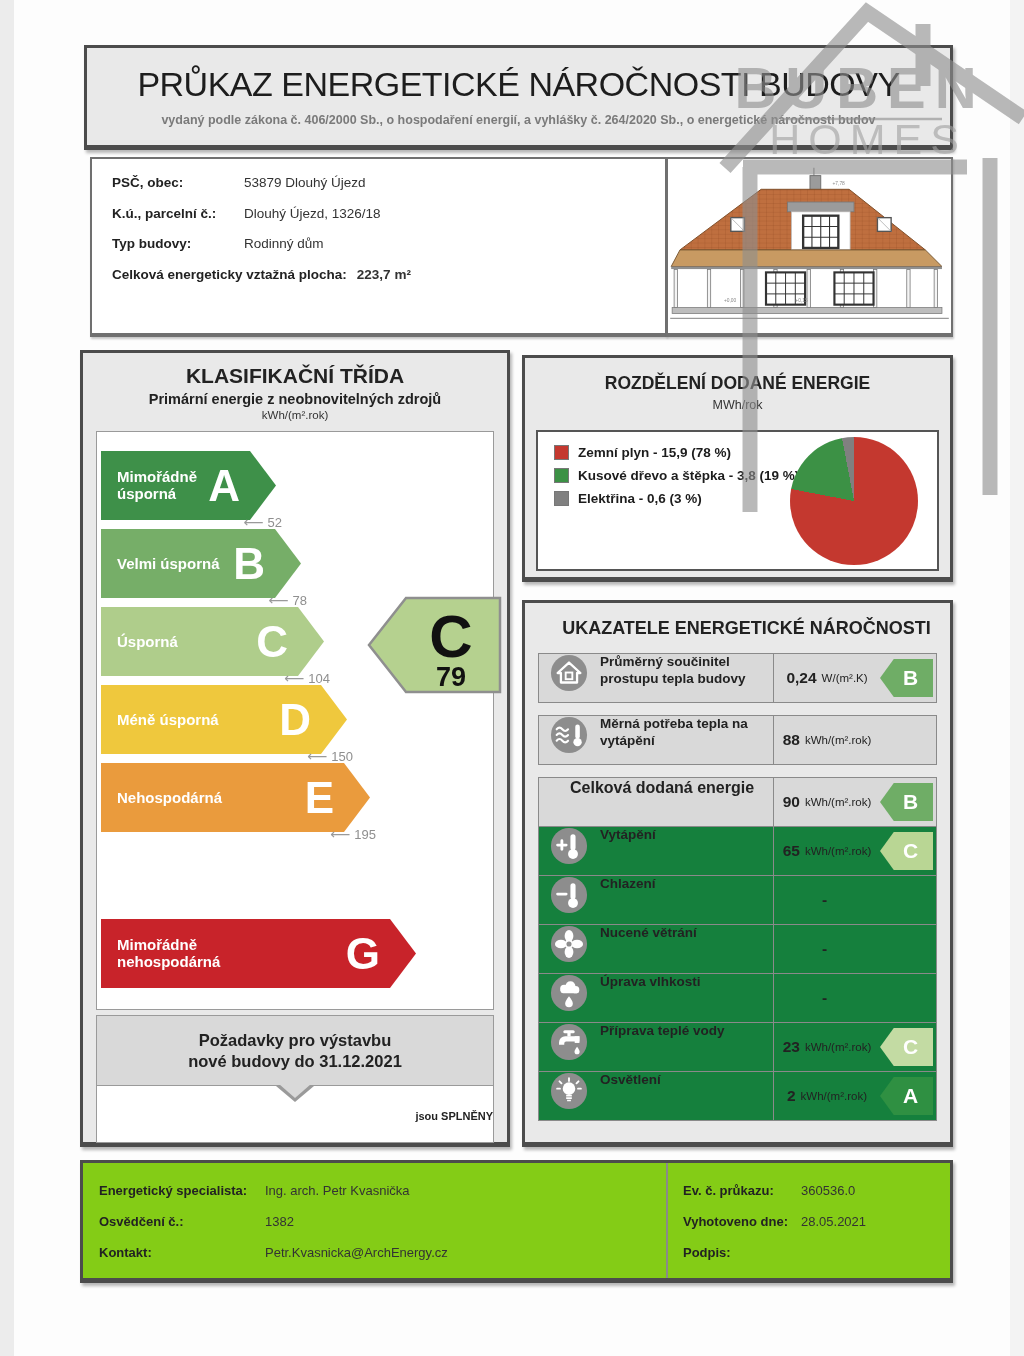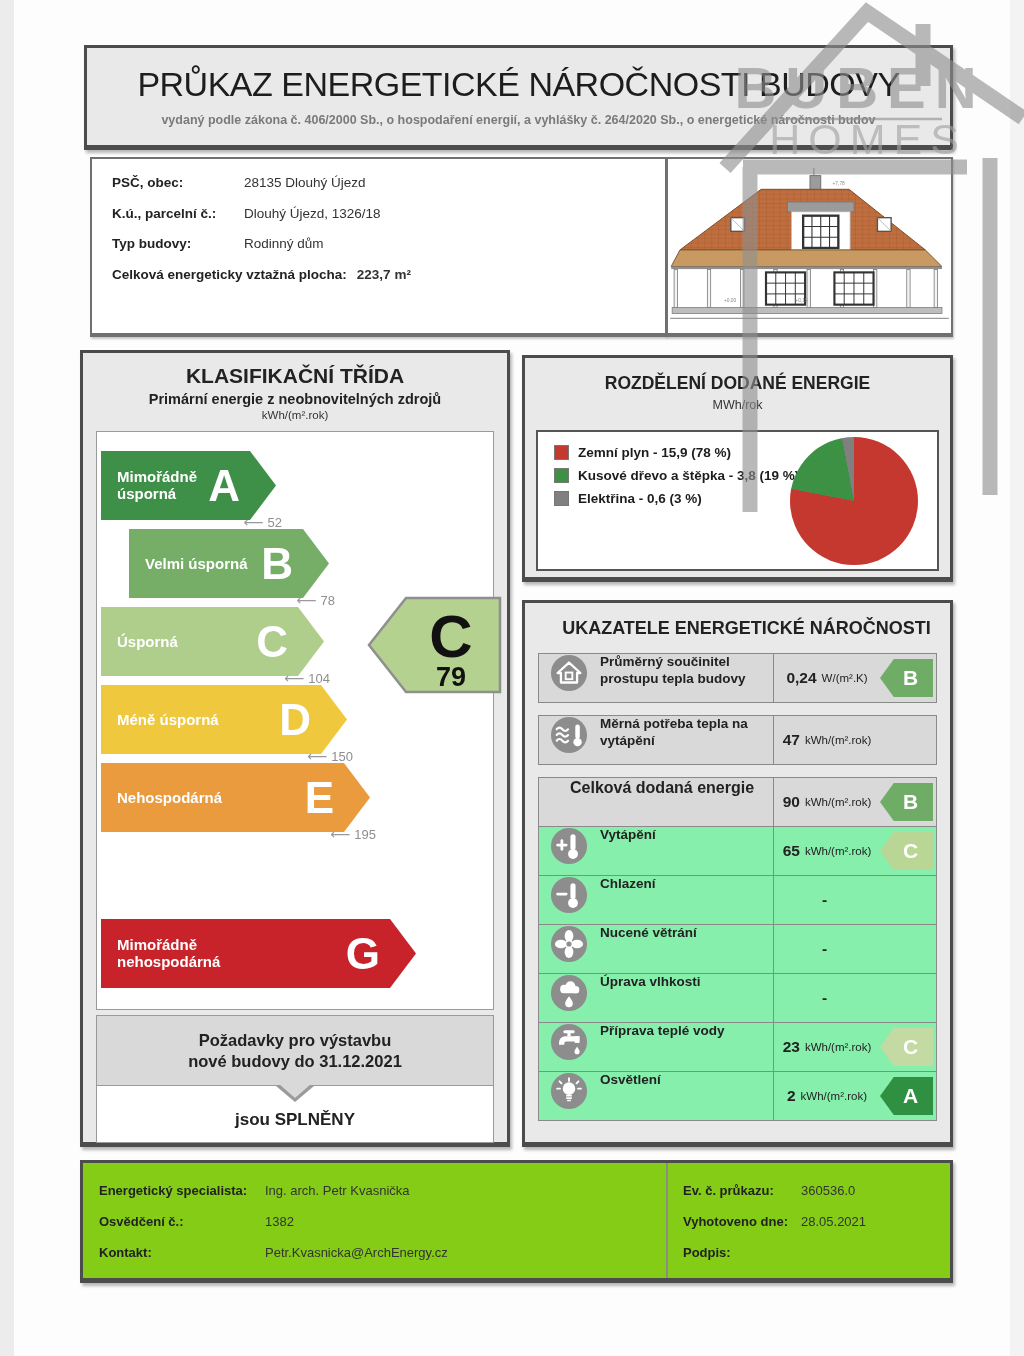--- a/index.html
+++ b/index.html
@@ -66,37 +66,37 @@
   .r-letter { font-size:60px; font-weight:bold; fill:#111; text-anchor:middle; }
   .r-value  { font-size:27px; font-weight:bold; fill:#111; text-anchor:middle; }
 
   .reqbox { position:absolute; left:13px; top:662px; width:398px; height:128px; background:#fff; border:1.5px solid #9a9a9a; }
   .req-top { height:70px; background:#d9d9d9; border-bottom:1.5px solid #9a9a9a;
     font-size:16.5px; font-weight:bold; padding-top:14px; line-height:1.3; }
   .req-notch-border { position:absolute; left:50%; top:70px; transform:translateX(-50%);
     width:0; height:0; border-left:19px solid transparent; border-right:19px solid transparent; border-top:16px solid #9a9a9a; }
   .req-notch { position:absolute; left:50%; top:68px; transform:translateX(-50%);
     width:0; height:0; border-left:16px solid transparent; border-right:16px solid transparent; border-top:14px solid #d9d9d9; z-index:2; }
-  .req-result { font-size:17px; font-weight:bold; margin-top:24px; }
+  .req-result { font-size:11px; font-weight:bold; margin-top:24px;text-align:right; }
 
   
   .piepanel { left:522px; top:355px; width:431px; height:227px; text-align:center; }
   .pp-title { font-size:17.5px; font-weight:bold; margin-top:15px; }
   .pp-unit  { font-size:12.5px; color:#333; margin-top:4px; }
   .pp-box { position:absolute; left:11px; top:72px; width:403px; height:141px; background:#fff; border:2px solid #555; text-align:left; }
   .legend { position:absolute; left:16px; top:13px; }
   .legend-item { display:flex; align-items:center; margin-bottom:8px; }
   .legend-swatch { width:15px; height:15px; margin-right:9px; flex:none; border:0.5px solid #777; }
   .legend-text { font-size:13.5px; font-weight:bold; color:#1c1c1c; }
   .pie { position:absolute; left:252px; top:5px; width:128px; height:128px; border-radius:50%; }
 
   
   .indpanel { left:522px; top:600px; width:431px; height:547px; }
   .ip-title { font-size:18px; font-weight:bold; text-align:center; margin-top:15px;padding-left:18px; }
-  .irow { position:absolute; left:13px; width:399px; height:50px; background:#86efac; border:1.5px solid #8a8a8a; }
+  .irow { position:absolute; left:13px; width:399px; height:50px; background:#15803d; border:1.5px solid #8a8a8a; }
   .irow.gray { background:#d9d9d9; }
   .irow-label { position:absolute; left:0; top:0; bottom:0; width:234px; display:flex; align-items:flex-start; padding-left:11px; }
   .icn { width:38px; height:38px; flex:none; margin-right:12px; }
   .irow-text { font-weight:bold; font-size:13.5px; line-height:1.25; color:#222; padding-right:6px; }
   .irow.no-icon .irow-text { font-size:16px; padding-left:20px; }
   .irow-value { position:absolute; left:234px; top:0; bottom:0; right:0; border-left:1.5px solid #8a8a8a;
     display:flex; align-items:center; justify-content:center; padding-right:56px;text-align:right; }
   .v-num  { font-weight:bold; font-size:15.5px; margin-right:5px; }
   .v-unit { font-size:11.5px; color:#222; }
   .ibadge { position:absolute; right:3px; top:50%; transform:translateY(-50%); width:53px; height:38px;
@@ -123,21 +123,21 @@
   <div class="edge-right"></div>
 
   <div class="panel hdr">
     <div class="hdr-title">PRŮKAZ ENERGETICKÉ NÁROČNOSTI BUDOVY</div>
     <div class="hdr-sub">vydaný podle zákona č. 406/2000 Sb., o hospodaření energií, a vyhlášky č. 264/2020 Sb., o energetické náročnosti budov</div>
   </div>
 
   <div class="whitebox info">
     <div class="info-row">
       <span class="info-label">PSČ, obec:</span>
-      <span class="info-value">28135 Dlouhý Újezd</span>
+      <span class="info-value">53879 Dlouhý Újezd</span>
     </div>
     <div class="info-row">
       <span class="info-label">K.ú., parcelní č.:</span>
       <span class="info-value">Dlouhý Újezd, 1326/18</span>
     </div>
     <div class="info-row">
       <span class="info-label">Typ budovy:</span>
       <span class="info-value">Rodinný dům</span>
     </div>
     <div class="info-row wide">
@@ -210,21 +210,21 @@
     <div class="cp-unit">kWh/(m².rok)</div>
 
     <div class="chart">
       <div class="band" style="top: 19px; width: 175px;">
         <div class="band-arrow" style="background: rgb(62, 144, 73);">
           <span class="band-label">Mimořádně úsporná</span>
           <span class="band-letter">A</span>
         </div>
         <div class="band-threshold"><span class="th-glyph">⟵</span><span>52</span></div>
       </div>
-      <div class="band" style="top: 97px; width: 200px; margin-left: 28px;">
+      <div class="band" style="top: 97px; width: 200px;">
         <div class="band-arrow" style="background: rgb(118, 174, 104);">
           <span class="band-label">Velmi úsporná</span>
           <span class="band-letter">B</span>
         </div>
         <div class="band-threshold"><span class="th-glyph">⟵</span><span>78</span></div>
       </div>
       <div class="band" style="top: 175px; width: 223px;">
         <div class="band-arrow" style="background: rgb(175, 205, 139);">
           <span class="band-label">Úsporná</span>
           <span class="band-letter">C</span>
@@ -319,21 +319,21 @@
             <path d="M7 14 q3 -3.5 6 0 t6 0"></path>
               <path d="M7 20 q3 -3.5 6 0 t6 0"></path>
               <path d="M7 26 q3 -3.5 6 0 t6 0"></path>
           </g>
           <rect x="26.6" y="9" width="4.8" height="15" rx="2.4" fill="#fff"></rect>
           <circle cx="29" cy="27.5" r="4.4" fill="#fff"></circle>
         </svg>
         <span class="irow-text">Měrná potřeba tepla na vytápění</span>
       </div>
       <div class="irow-value">
-        <span class="v-num">47</span>
+        <span class="v-num">88</span>
         <span class="v-unit">kWh/(m².rok)</span>
       </div>
 
     </div>
 
     <div class="irow gray no-icon" style="top:174px">
       <div class="irow-label">
         <span class="irow-text">Celková dodaná energie</span>
       </div>
       <div class="irow-value">

